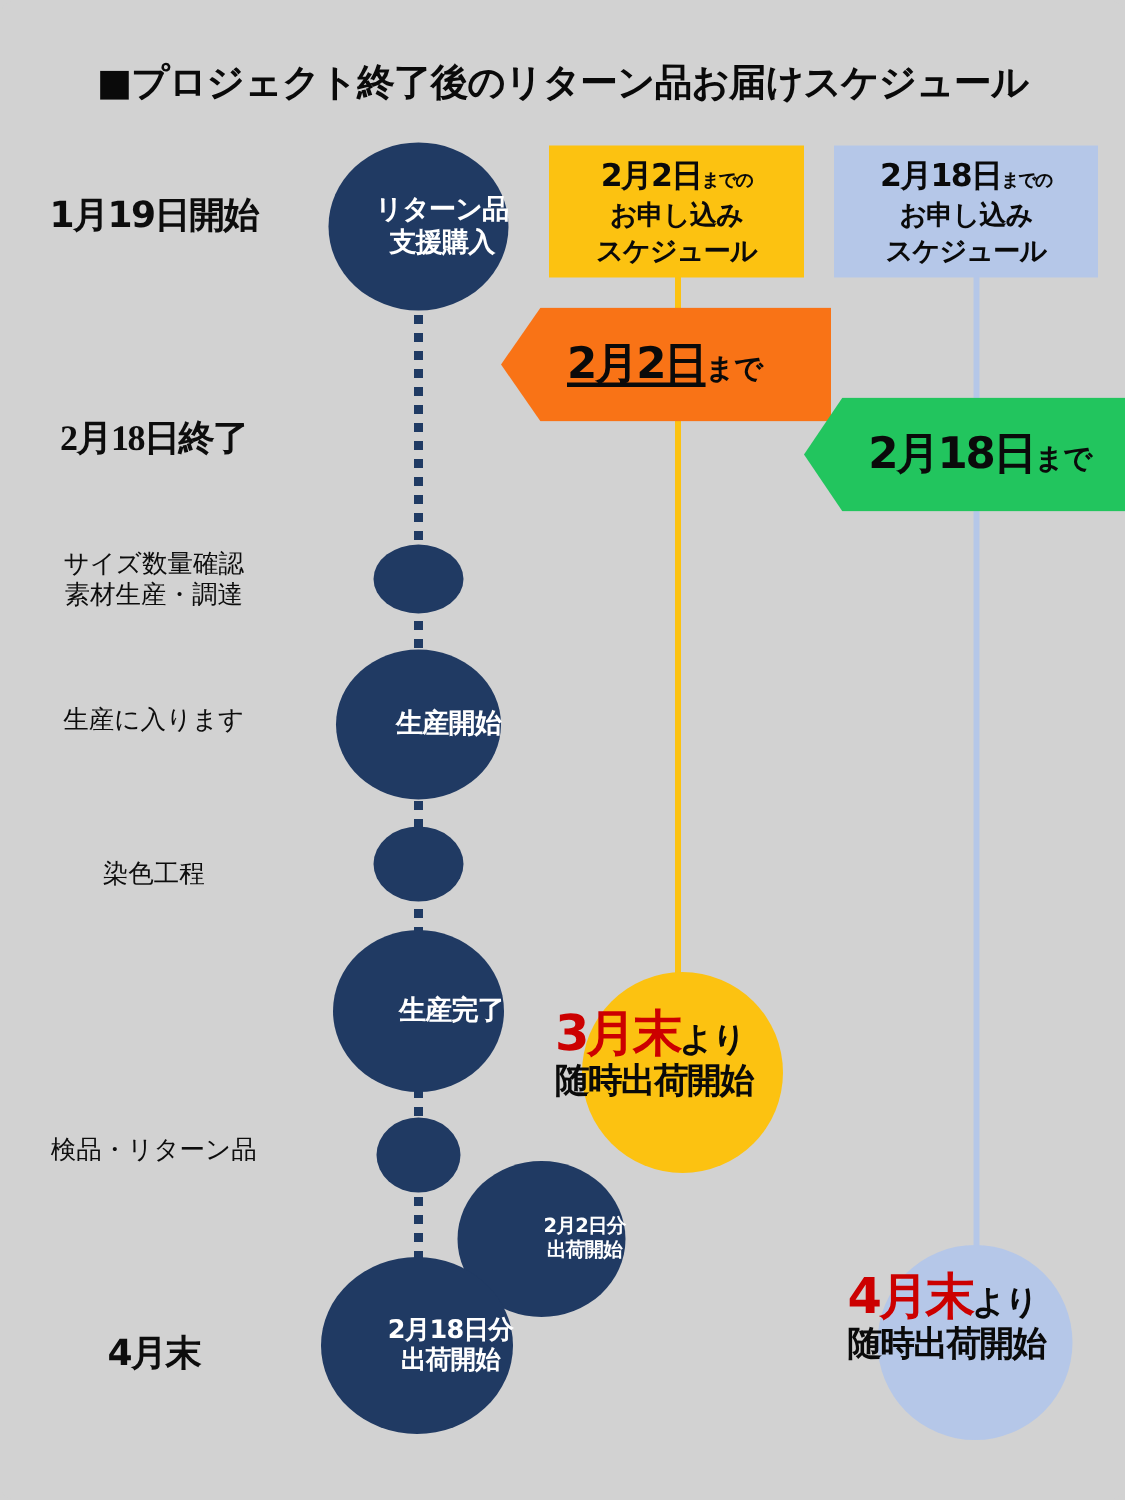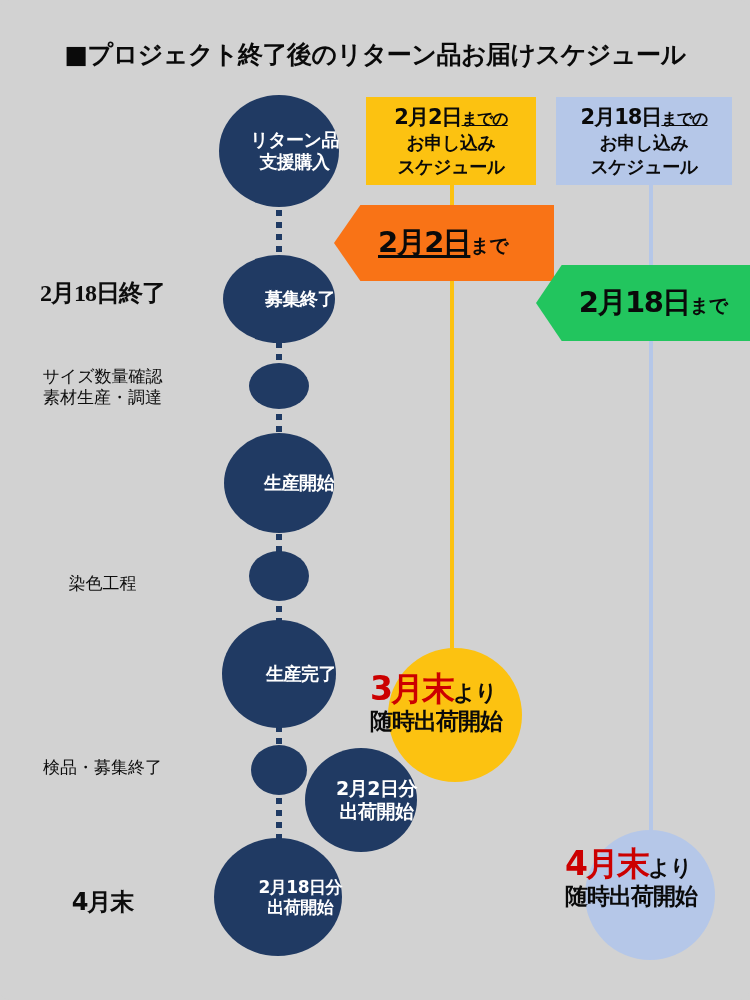--- a/index.html
+++ b/index.html
@@ -101,21 +101,21 @@
     text-align: center;
     color: #0a0a0a;
     z-index: 4;
   }
   .hdr-box .l1 {
     font-size: 21px;
     font-weight: bold;
     letter-spacing: -1px;
     white-space: nowrap;
   }
-  .hdr-box .l1 .sm { font-size: 16px; text-decoration: underline; }
+  .hdr-box .l1 .sm { font-size: 12px; }
   .hdr-box .l2, .hdr-box .l3 {
     font-size: 18px;
     font-weight: bold;
     letter-spacing: -0.5px;
     white-space: nowrap;
   }
 
   
   .arrow-banner {
     position: absolute;
@@ -178,46 +178,45 @@
     margin-top: -2px;
   }
 </style>
 </head>
 <body>
 
 <div id="stage">
 
   <div id="title">■プロジェクト終了後のリターン品お届けスケジュール</div>
 
+  <div class="left-label big" style="left:0px; top:128px; width:205px;">1月19日開始</div>
 
   <div class="left-label big" style="left:0px; top:278px; width:205px;font-family:Liberation Serif, serif;">2月18日終了</div>
 
   <div class="left-label small" style="left:0px; top:366px; width:205px; white-space:pre-line;">サイズ数量確認
 素材生産・調達</div>
 
+  <div class="left-label small" style="left:0px; top:470px; width:205px;">生産に入ります</div>
 
   <div class="left-label small" style="left:0px; top:573px; width:205px;">染色工程</div>
 
-  <div class="left-label small" style="left:0px; top:757px; width:205px;">検品・募集終了</div>
+  <div class="left-label small" style="left:0px; top:757px; width:205px;">検品・リターン品</div>
 
   <div class="left-label big" style="left:0px; top:887px; width:205px;">4月末</div>
 
   <div id="spine"></div>
 
   <div class="branch-line" style="left:450px; top:180px; height:500px; background:#fcc211;"></div>
   <div class="branch-line" style="left:649px; top:180px; height:680px; background:#b5c7e8;"></div>
 
   <div class="node" style="left:219px; top:95px; width:120px; height:112px; font-size:18px;">
     <span class="node-txt">リターン品
 支援購入</span>
   </div>
 
-  <div class="node" style="left:223px; top:255px; width:112px; height:88px; font-size:18px;">
-    <span class="node-txt">募集終了</span>
-  </div>
 
   <div class="node" style="left:249px; top:363px; width:60px; height:46px;">
     <span class="node-txt"></span>
   </div>
 
   <div class="node" style="left:224px; top:433px; width:110px; height:100px; font-size:18px;">
     <span class="node-txt">生産開始</span>
   </div>
 
   <div class="node" style="left:249px; top:551px; width:60px; height:50px;">
@@ -225,21 +224,21 @@
   </div>
 
   <div class="node" style="left:222px; top:620px; width:114px; height:108px; font-size:18px;">
     <span class="node-txt">生産完了</span>
   </div>
 
   <div class="node" style="left:251px; top:745px; width:56px; height:50px;">
     <span class="node-txt"></span>
   </div>
 
-  <div class="node" style="left:305px; top:748px; width:112px; height:104px; font-size:19px;">
+  <div class="node" style="left:305px; top:774px; width:112px; height:104px; font-size:13px;">
     <span class="node-txt">2月2日分
 出荷開始</span>
   </div>
 
   <div class="node" style="left:214px; top:838px; width:128px; height:118px; font-size:17px;">
     <span class="node-txt">2月18日分
 出荷開始</span>
   </div>
 
   <div class="hdr-box" style="left:366px; top:97px; width:170px; height:88px; background:#fcc211;">

